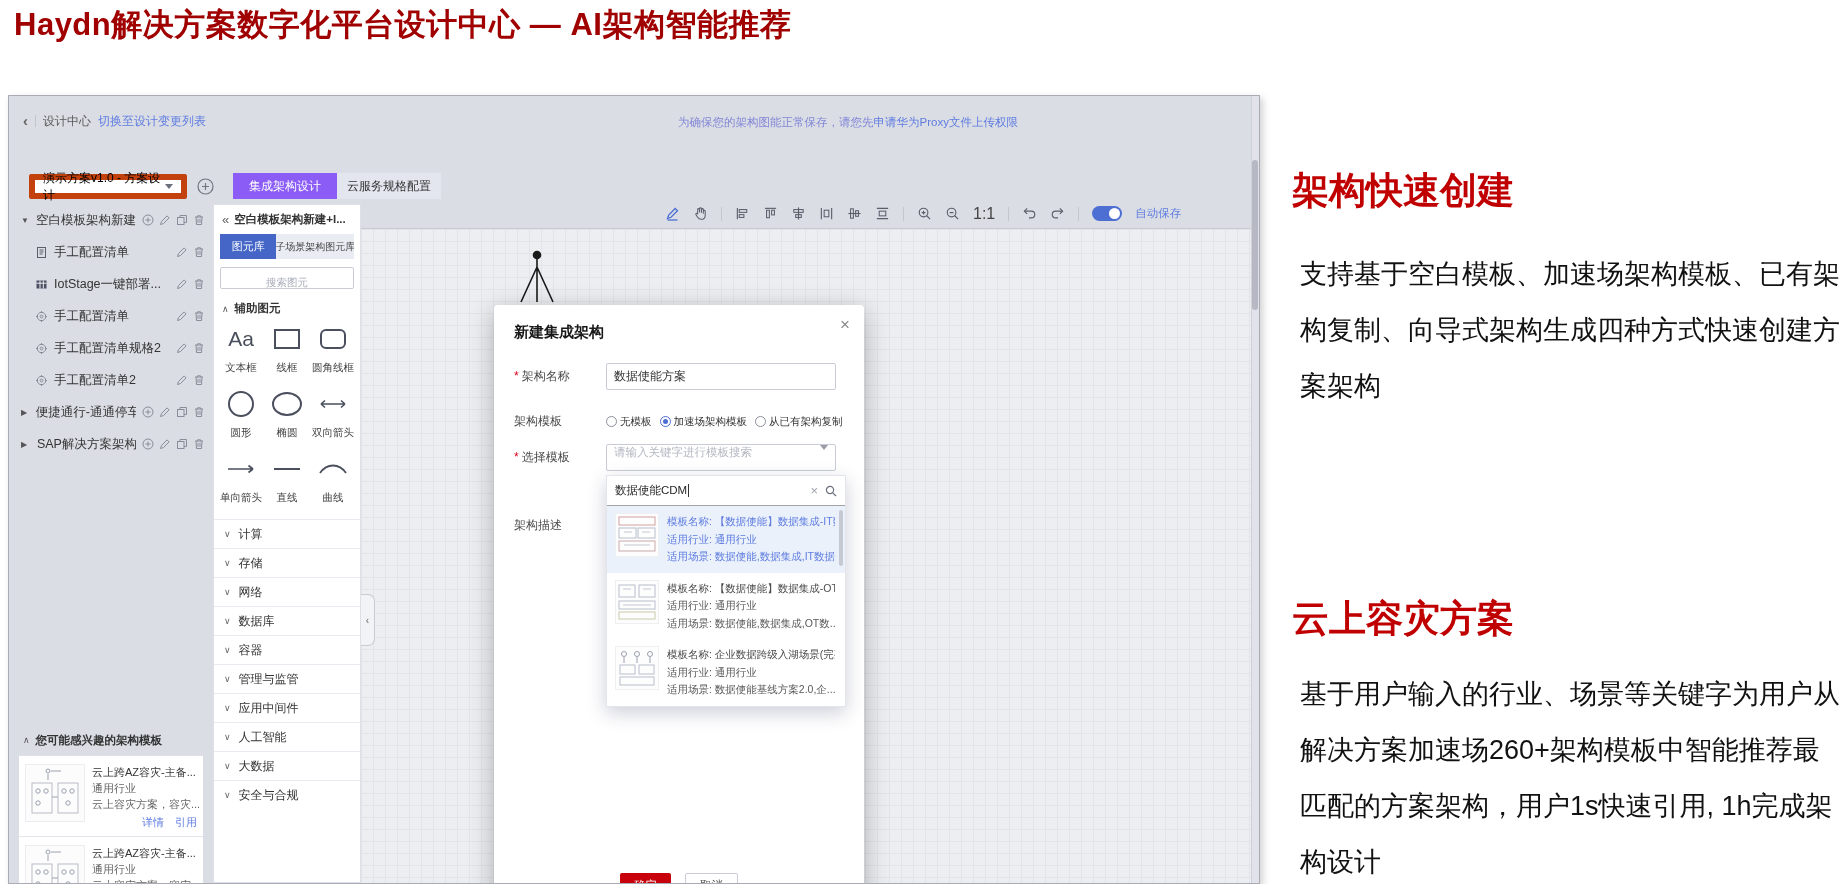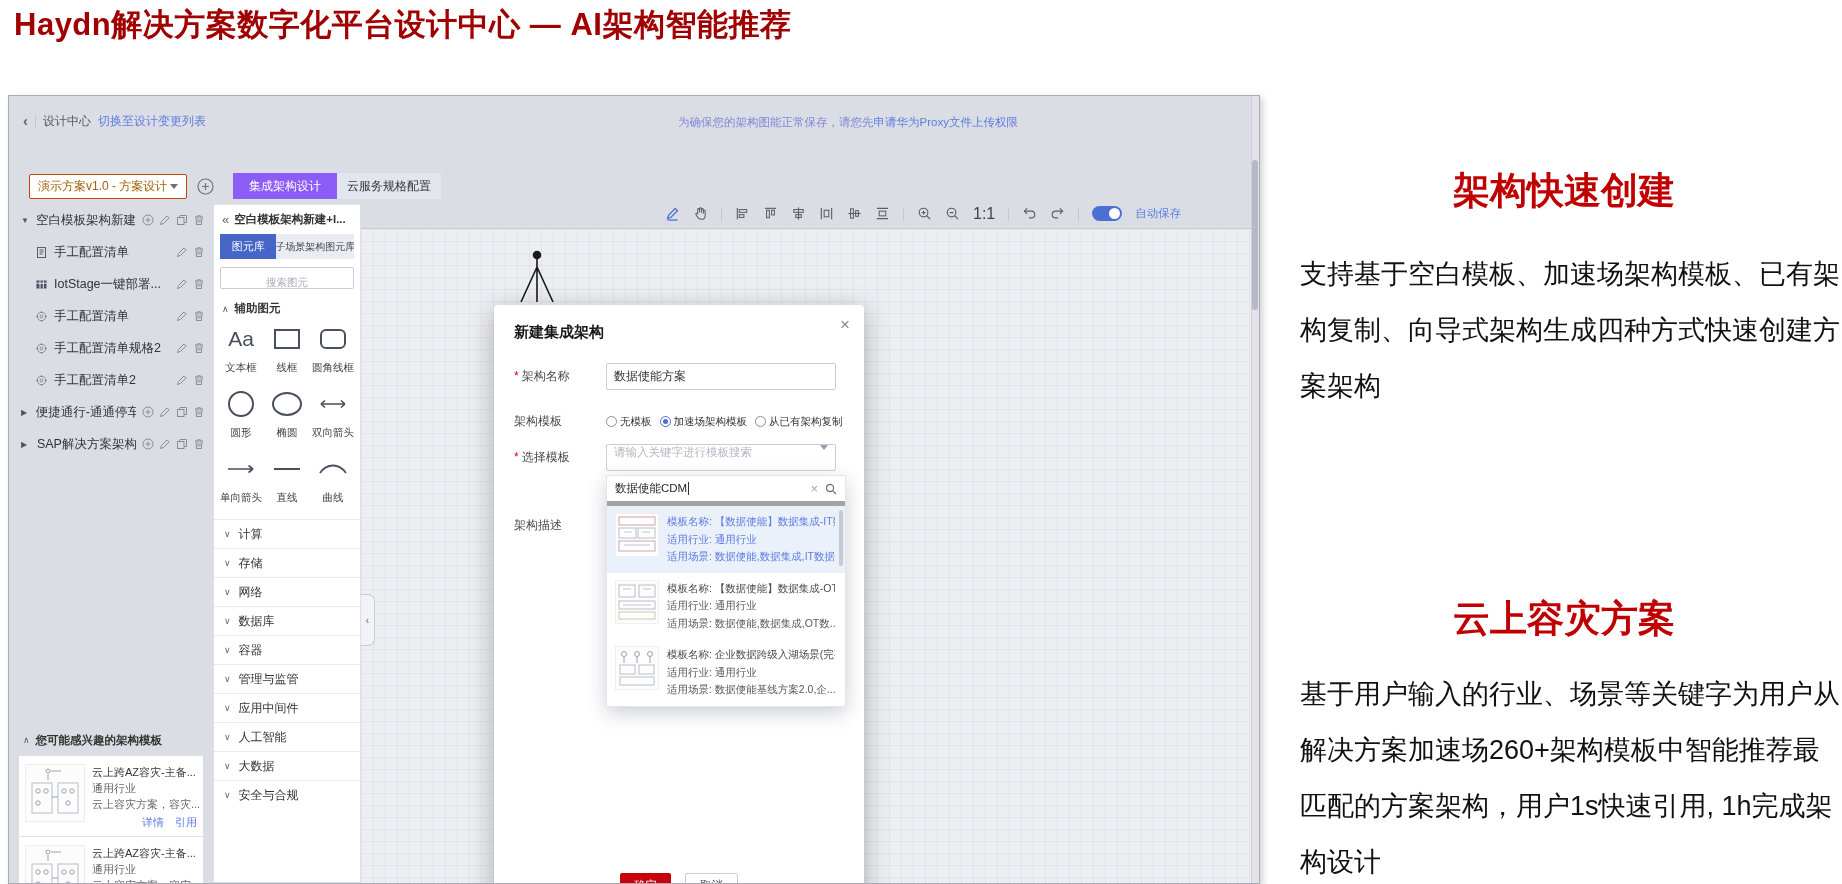--- a/index.html
+++ b/index.html
@@ -18,21 +18,21 @@
   .back-glyph { color:#666; font-size:15px; font-weight:bold; line-height:14px; }
   .tb-div { width:1px; height:12px; background:#C4C6CF; }
   .tb-title { color:#595959; }
   .tb-link { color:#5E7CE0; cursor:pointer; }
   .notice { position:absolute; left:669px; top:19px; font-size:11.5px; white-space:nowrap; }
   .notice .pre { color:#8287D6; }
   .notice .lnk { color:#5E7CE0; cursor:pointer; }
 
   
   .scheme-select { position:absolute; left:20px; top:78px; width:158px; height:25px; background:#fff;
-    border:1px solid #c2410c; border-radius:2px; display:flex; align-items:center; padding:0 8px; font-size:12px; color:#a16207; }
+    border:6px solid #c2410c; border-radius:2px; display:flex; align-items:center; padding:0 8px; font-size:12px; color:#000000; }
   .scheme-select .sel-caret { margin-left:auto; width:0; height:0; border-left:4px solid transparent;
     border-right:4px solid transparent; border-top:5px solid #6b6f7c; }
   .add-circle { position:absolute; left:188px; top:82px; width:17px; height:17px; }
   .main-tabs { position:absolute; left:224px; top:77px; display:flex; }
   .mtab { width:104px; height:26px; display:flex; align-items:center; justify-content:center; font-size:12px; cursor:pointer; }
   .mtab.active { background:#8b5cf6; color:#fff; }
   .mtab.idle { background:#E4E6EF; color:#333; }
 
   
   .sidebar { position:absolute; left:10px; top:108px; width:190px; bottom:0; overflow:hidden; }
@@ -118,39 +118,39 @@
   .radios { display:flex; align-items:center; gap:8px; white-space:nowrap; overflow:hidden; font-size:10.5px; color:#333; }
   .radio { display:flex; align-items:center; gap:3px; cursor:pointer; }
   .rdot { width:11px; height:11px; border:1px solid #8b8f9b; border-radius:50%; background:#fff; flex:none; }
   .radio.sel .rdot { border:1px solid #4D6ED3; position:relative; }
   .radio.sel .rdot::after { content:""; position:absolute; left:2px; top:2px; width:5px; height:5px; border-radius:50%; background:#4D6ED3; }
   .m-select { width:230px; height:27px; border:1px solid #C9CCD6; border-radius:2px; display:flex; padding:0 7px; cursor:pointer; }
   .m-select .ph { font-size:11.5px; color:#B4B7C2; }
   .m-select .sel-caret { margin-left:auto; width:0; height:0; border-left:4px solid transparent; border-right:4px solid transparent; border-top:5px solid #9throw; border-top:5px solid #9a9da8; }
   .dropdown { position:absolute; left:112px; top:170px; width:240px; background:#fff; border:1px solid #E3E5EC;
     box-shadow:0 6px 18px rgba(31,37,81,.22); z-index:6; }
-  .dd-search { display:flex; align-items:center; height:30px; padding:0 8px; border-bottom:5px solid #a3a3a3; }
+  .dd-search { display:flex; align-items:center; height:30px; padding:0 8px; border-bottom:1px solid #a3a3a3; }
   .dd-search .q { font-size:11.5px; color:#262626; }
   .dd-caret { display:inline-block; width:1px; height:13px; background:#333; margin-left:1px; }
   .dd-ico { margin-left:auto; display:flex; align-items:center; gap:7px; }
   .dd-x { font-size:13px; color:#A0A3AD; cursor:pointer; line-height:13px; }
   .dd-item { display:flex; gap:8px; padding:7px 10px 7px 8px; cursor:pointer; }
   .dd-item .dthumb { width:44px; height:44px; border:1px solid #EEEFF3; background:#FDFDFE; flex:none; }
   .dd-item .dtxt { font-size:10.5px; line-height:17.5px; color:#595959; white-space:nowrap; overflow:hidden; }
   .dd-item .dname { color:#4a4a4a; }
   .dd-item.sel { background:#EBF1FB; }
   .dd-item.sel .dtxt, .dd-item.sel .dname { color:#5E7CE0; }
   .dd-scroll { position:absolute; right:2px; top:34px; width:4px; height:56px; background:#C6C9D2; border-radius:2px; }
   .m-actions { position:absolute; left:0; right:0; bottom:14px; display:flex; justify-content:center; gap:14px; }
   .btn { height:24px; padding:0 14px; font-size:11.5px; display:flex; align-items:center; border-radius:2px; cursor:pointer; }
   .btn-ok { background:#C7000B; color:#fff; }
   .btn-cancel { background:#fff; border:1px solid #C9CCD6; color:#555; }
 
   
-  .f-title { position:absolute; left:1292px; width:544px; text-align:center; font-size:37px; font-weight:bold; color:#C00000; }
+  .f-title { position:absolute; left:1292px; width:544px; text-align:left; font-size:37px; font-weight:bold; color:#C00000; }
   .f-body { position:absolute; left:1300px; width:544px; font-size:27px; line-height:56px; color:#111; }
   .f1-title { top:166px; } .f1-body { top:246px; }
   .f2-title { top:594px; } .f2-body { top:666px; }
 </style>
 </head>
 <body>
 
 <div class="stage">
   <div class="page-title">Haydn解决方案数字化平台设计中心 — AI架构智能推荐</div>
 

